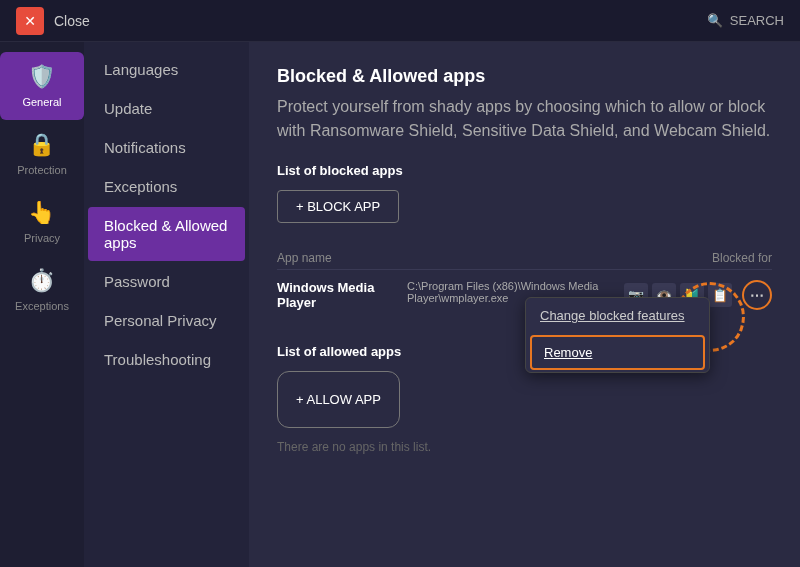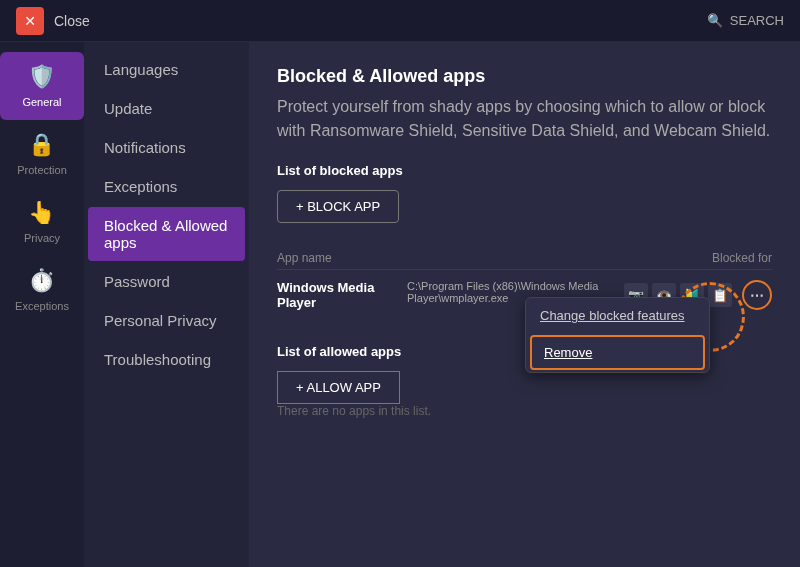--- a/index.html
+++ b/index.html
@@ -239,24 +239,25 @@
     }
 
     
     .allowed-section {
       margin-top: 24px;
     }
     .allow-btn {
       background: transparent;
       border: 1.5px solid #777;
       color: white;
-      padding: 8px 18px;
-      border-radius: 0;
-      cursor: pointer;
-      font-size: 13px;
+      padding: 20px 18px;
+      border-radius: 12px;
+      cursor: pointer;
+      font-size: 13px;
+      margin-bottom: 12px;
       display: inline-block;
     }
     .empty-msg {
       color: #666;
       font-size: 12px;
     }
 
     
     .annotation-circle {
       position: absolute;

